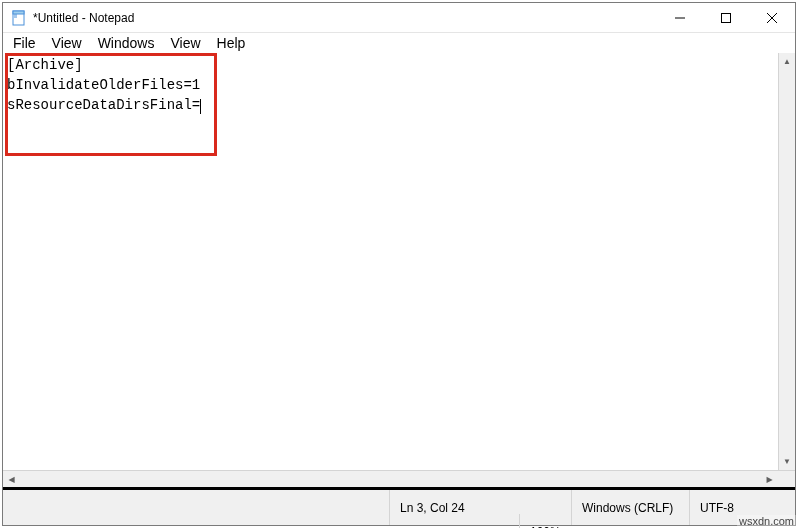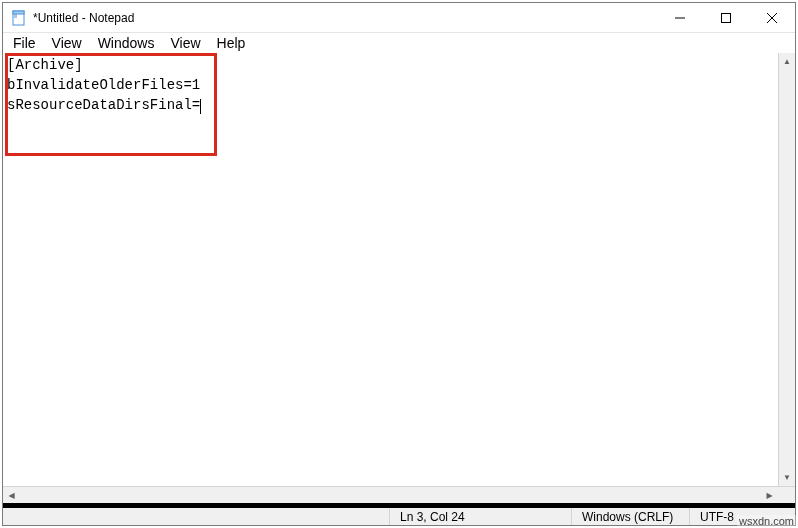--- a/index.html
+++ b/index.html
@@ -112,23 +112,23 @@
       border-top: 1px solid #d4d4d4;
       display: flex;
     }
     .hscroll-track { flex: 1; }
     .hb-btn {
       width: 17px;
       display: flex; align-items: center; justify-content: center;
       color: #606060; font-size: 8px;
     }
     .statusbar {
-      height: 22px;
+      height: 38px;
       background: #f0f0f0;
-      border-top: 5px solid #000000;
+      border-top: 3px solid #000000;
       display: flex; align-items: center;
       font-size: 12px;
     }
     .status-spacer { flex: 1; }
     .status-cell {
       border-left: 1px solid #d4d4d4;
       height: 100%;
       display: flex; align-items: center;
       padding: 0 10px;
       min-width: 60px;

